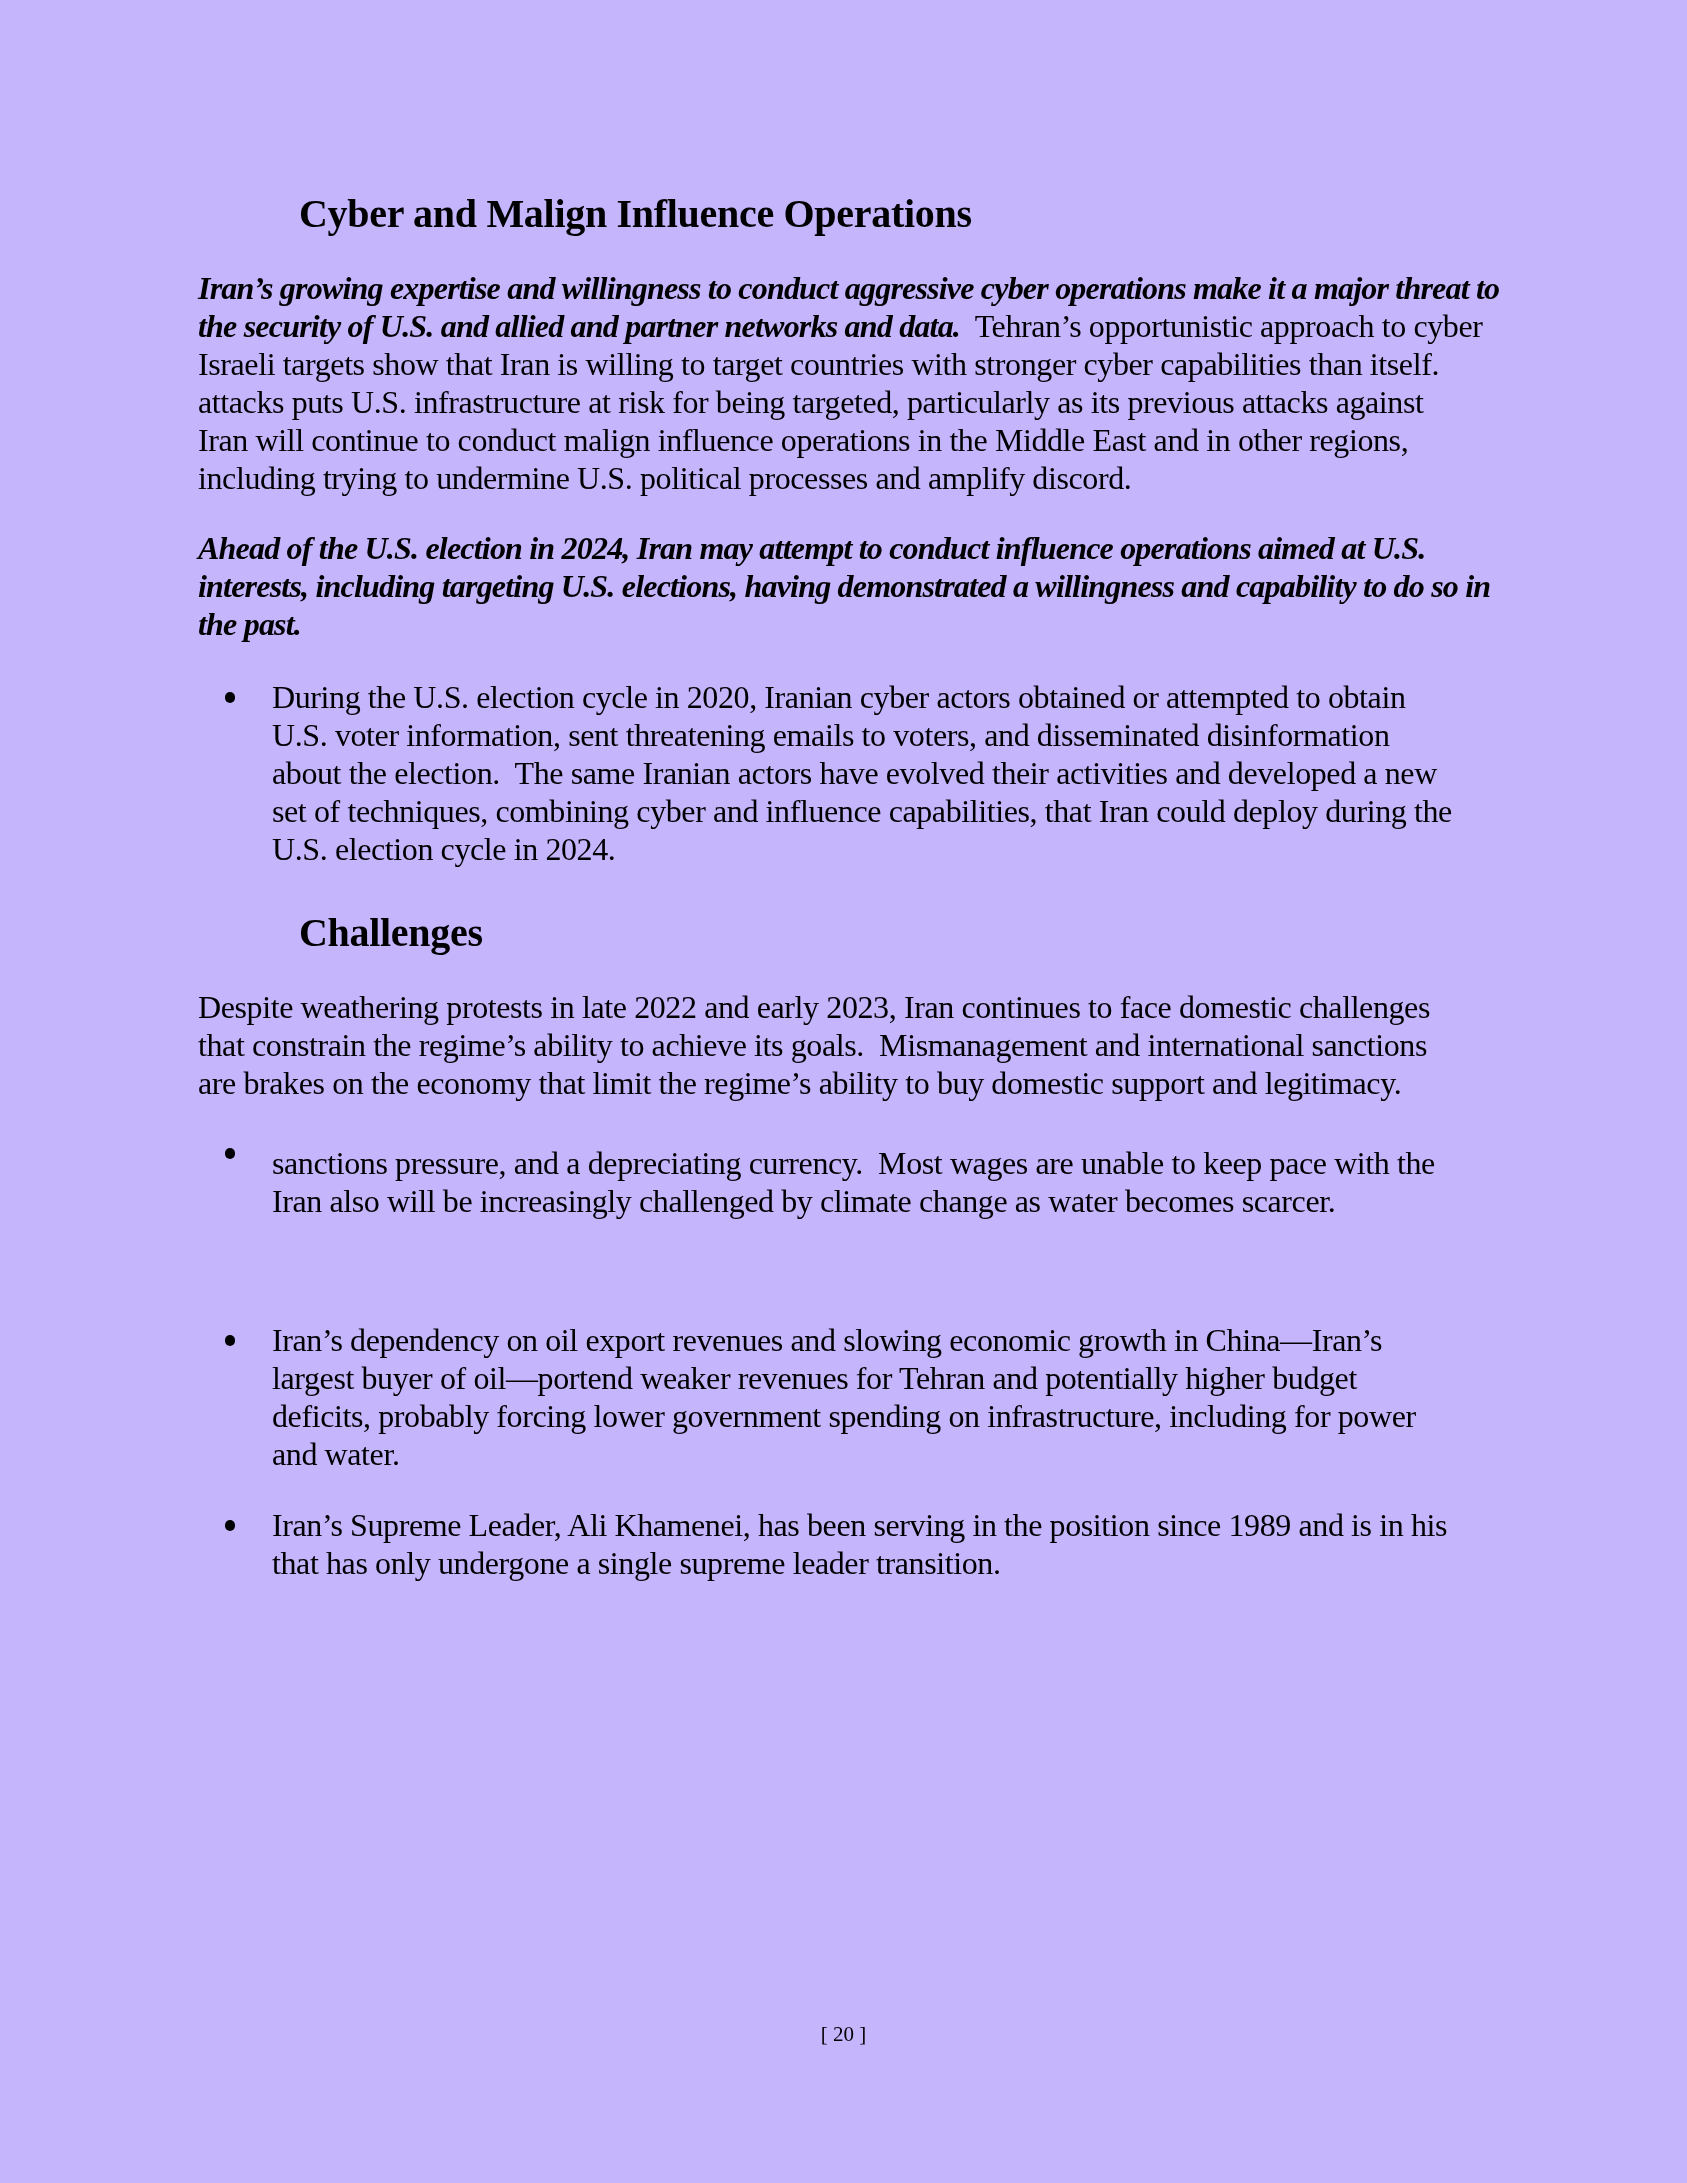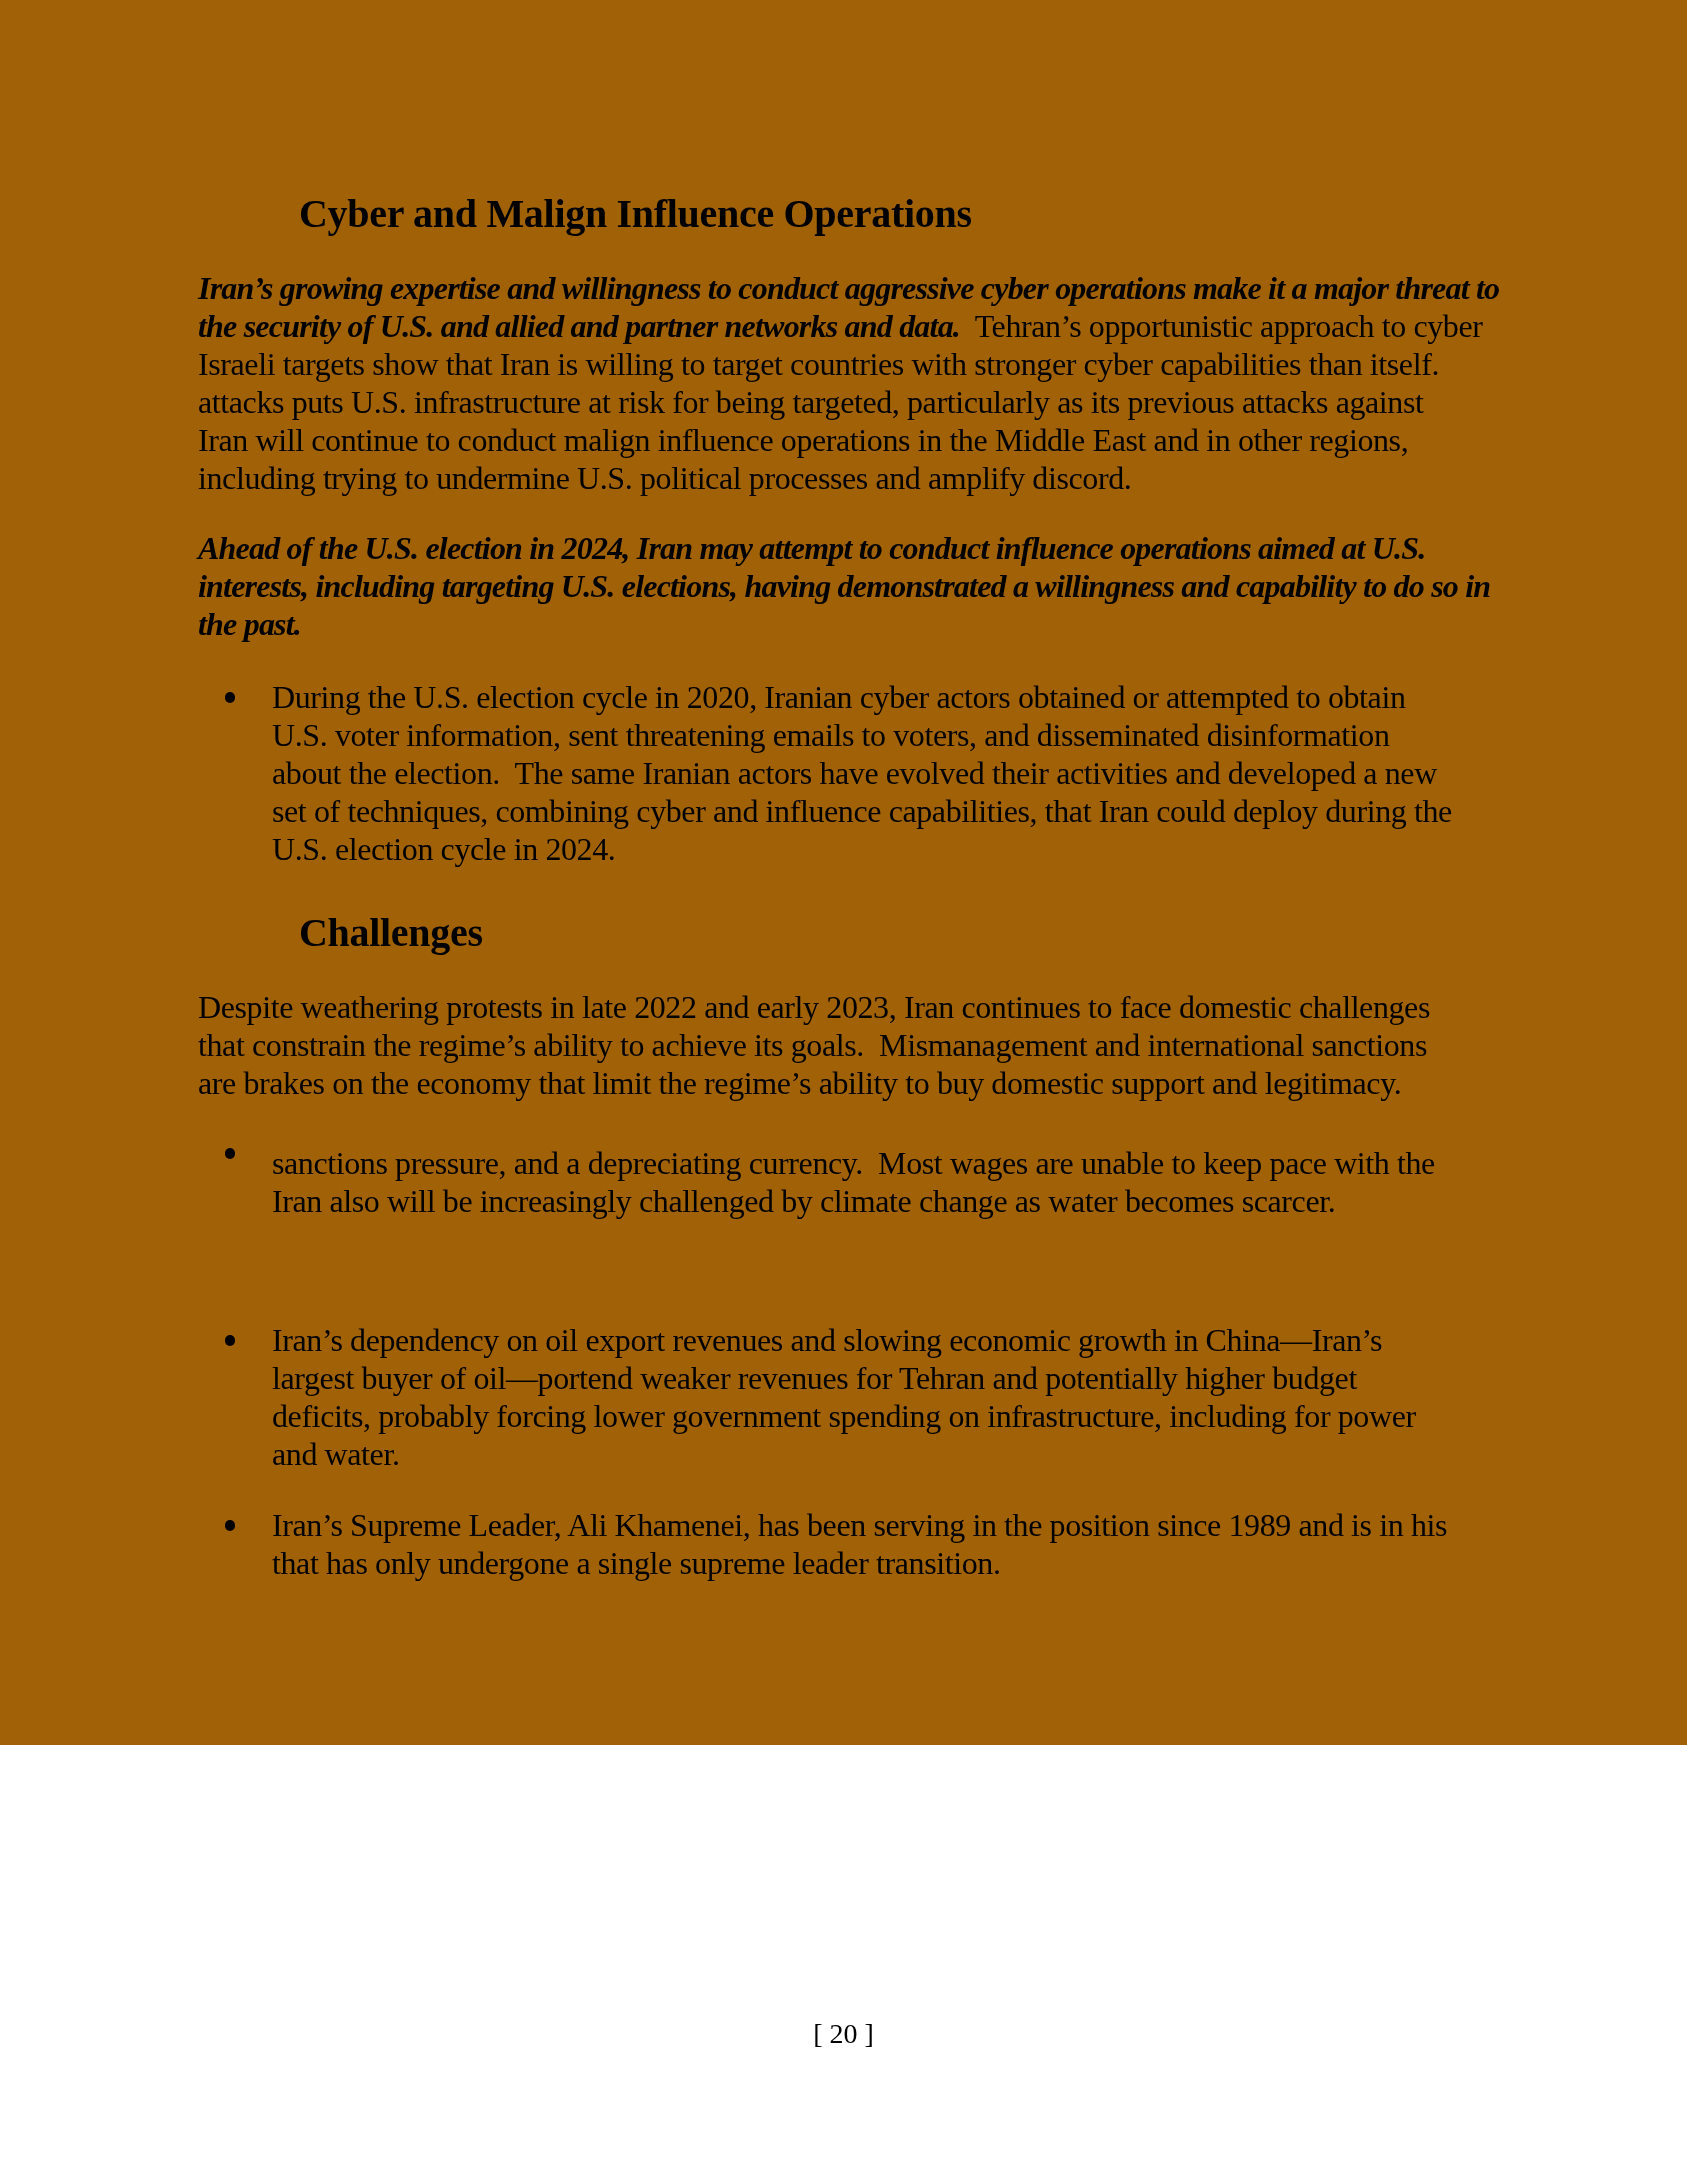--- a/index.html
+++ b/index.html
@@ -1,26 +1,26 @@
 <!DOCTYPE html>
 <html style="font-size:10.6px"><head>
 <meta charset="utf-8">
 <style>
   html, body { margin: 0; padding: 0; background: #ffffff; }
   body { width: 1687px; height: 2183px; position: relative; overflow: hidden; color: #000000;
          font-family: "Liberation Serif", "DejaVu Serif", serif; }
-  .page { position: absolute; left: 0; top: 0; width: 1687px; height: 1745px; background: #a16207; }
+  .page { position: absolute; left: 0; top: 0; width: 1687px; height: 2183px; background: #c4b5fd; }
   .heading { position: absolute; left: 299px; font-weight: bold; font-size: 40px; line-height: 46px; white-space: nowrap; letter-spacing: -0.3px; }
   .para { position: absolute; left: 198px; width: 1297px; font-size: 32px; }
   .line { display: block; height: 38px; line-height: 38px; white-space: nowrap; letter-spacing: -0.4px; }
   .lead { font-weight: bold; font-style: italic; letter-spacing: -0.8px; }
   .bullet-item { position: absolute; left: 198px; width: 1297px; font-size: 32px; }
   .bullet-dot { position: absolute; left: 26.5px; top: 14px; width: 10.6px; height: 10.6px; border-radius: 50%; background: #000; }
   .bullet-text { position: absolute; left: 74px; top: 0; width: 1224px; }
-  .page-number { position: absolute; left: 0; width: 1687px; top: 2021px; text-align: center; font-size: 28px; line-height: 26.5px; }
+  .page-number { position: absolute; left: 0; width: 1687px; top: 2021px; text-align: center; font-size: 21px; line-height: 26.5px; }
 </style>
 </head>
 <body>
 
 <div class="page">
 
   <div class="heading" style="top:191px;">Cyber and Malign Influence Operations</div>
 
   <div class="para" style="top:269px;">
     <span class="line"><span class="lead">Iran’s growing expertise and willingness to conduct aggressive cyber operations make it a major threat to</span></span>

